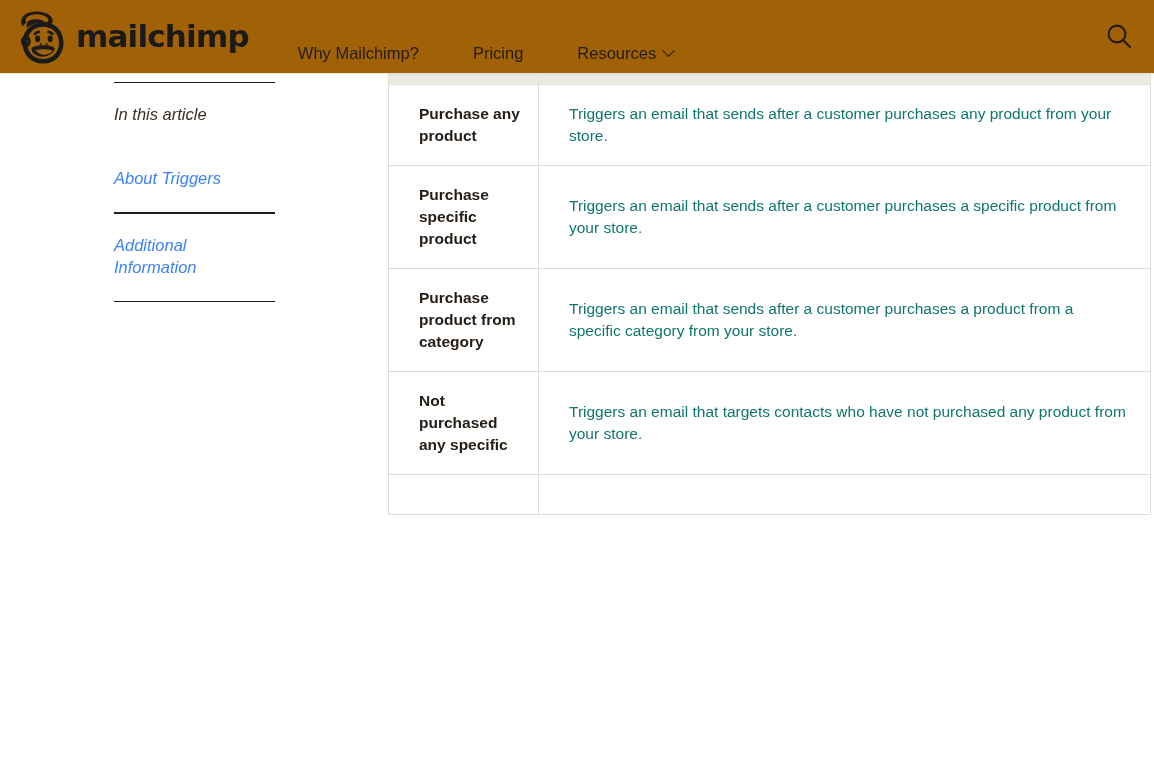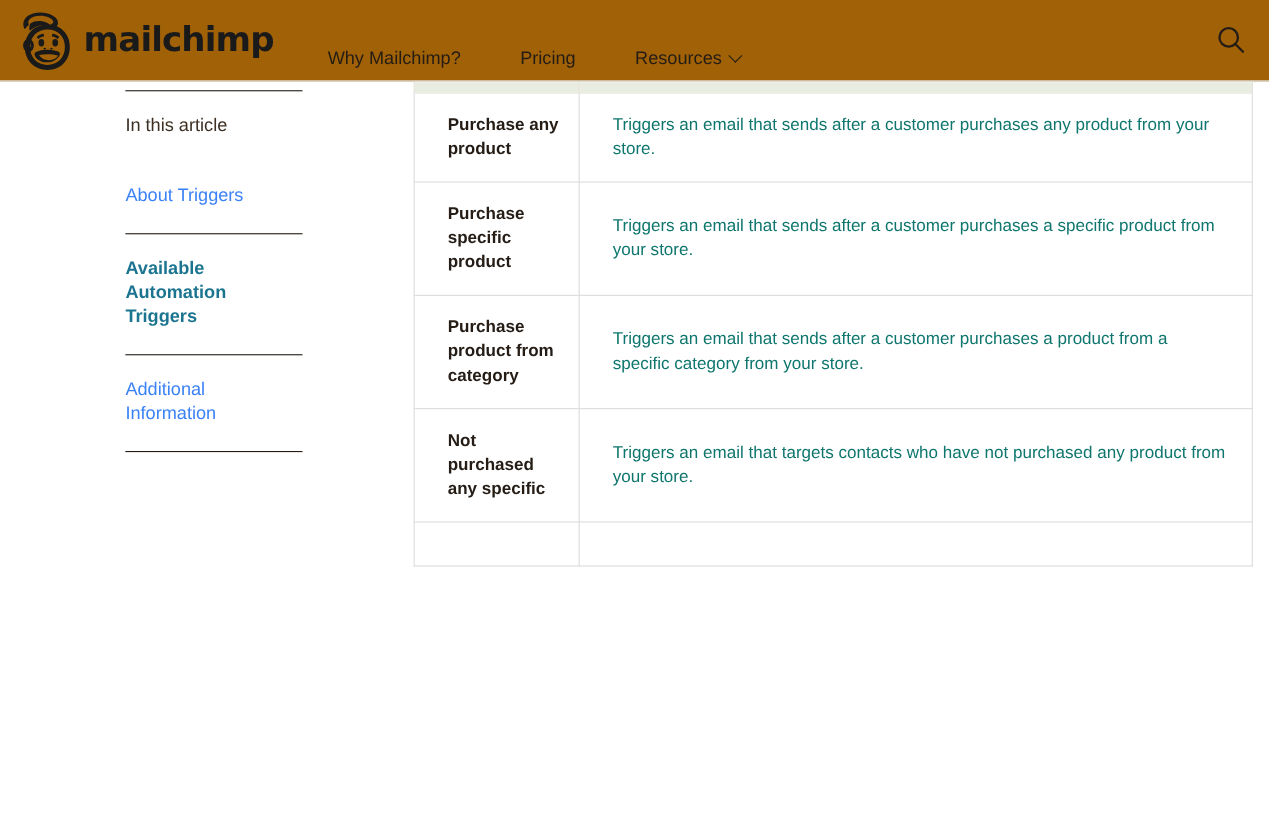--- a/index.html
+++ b/index.html
@@ -114,20 +114,21 @@
     width: 161px;
     height: 1px;
     background: #241c15;
     margin: 0;
   }
 
   .toc-rule.top { margin-top: 8px; }
 
   .toc-block {
     padding: 21px 0 22px 0;
+    font-style: italic;
   }
 
   .toc-heading {
     font-size: 16.5px;
     color: #3c2f22;
     line-height: 1.3;
   }
 
   .toc-link {
     font-size: 16.5px;
@@ -146,21 +147,21 @@
 
   
   .article {
     flex: 1 1 auto;
     position: relative;
     padding-top: 0;
   }
 
   .trigger-table {
     position: absolute;
-    left: 1px;
+    left: 13px;
     top: 0;
     width: 762px;
     border-collapse: collapse;
     table-layout: fixed;
     font-size: 15.5px;
   }
 
   .trigger-table col.c-name { width: 150px; }
   .trigger-table col.c-desc { width: 612px; }
 
@@ -261,23 +262,20 @@
     <div class="toc-block">
       <div class="toc-heading">In this article</div>
     </div>
 
     <div class="toc-block">
       <a class="toc-link" href="#">About Triggers</a>
     </div>
 
     <div class="toc-rule"></div>
 
-    <div class="toc-block">
-      <a class="toc-link current" href="#">Available Automation Triggers</a>
-    </div>
 
     <div class="toc-rule"></div>
 
     <div class="toc-block">
       <a class="toc-link" href="#">Additional Information</a>
     </div>
 
     <div class="toc-rule"></div>
 
   </aside>

